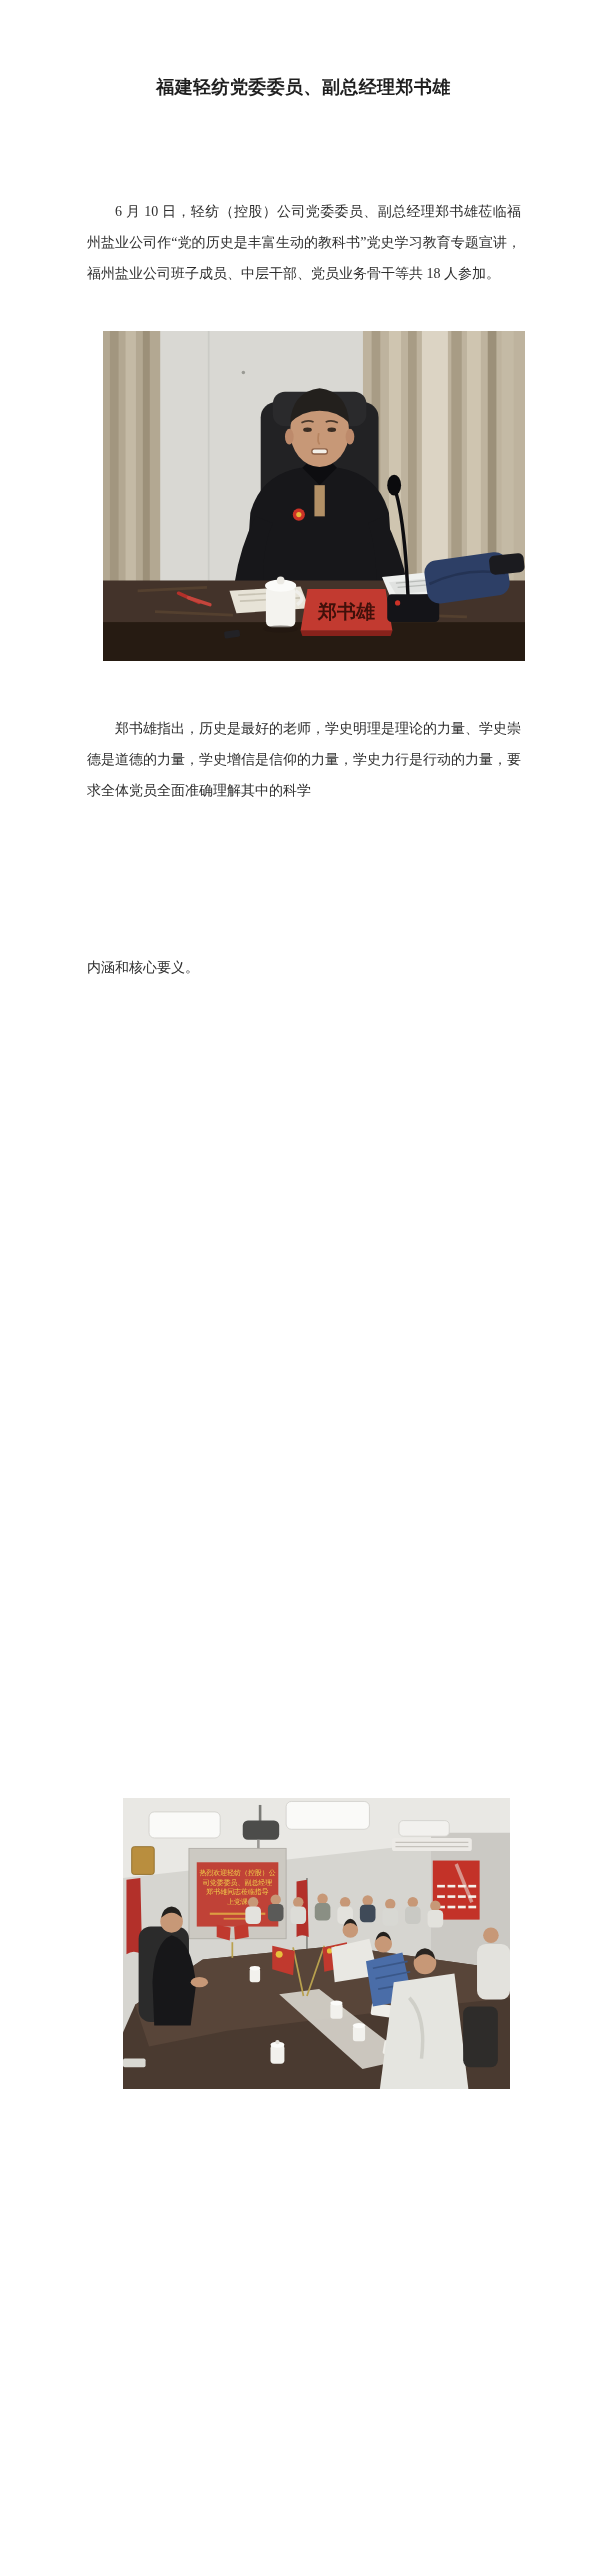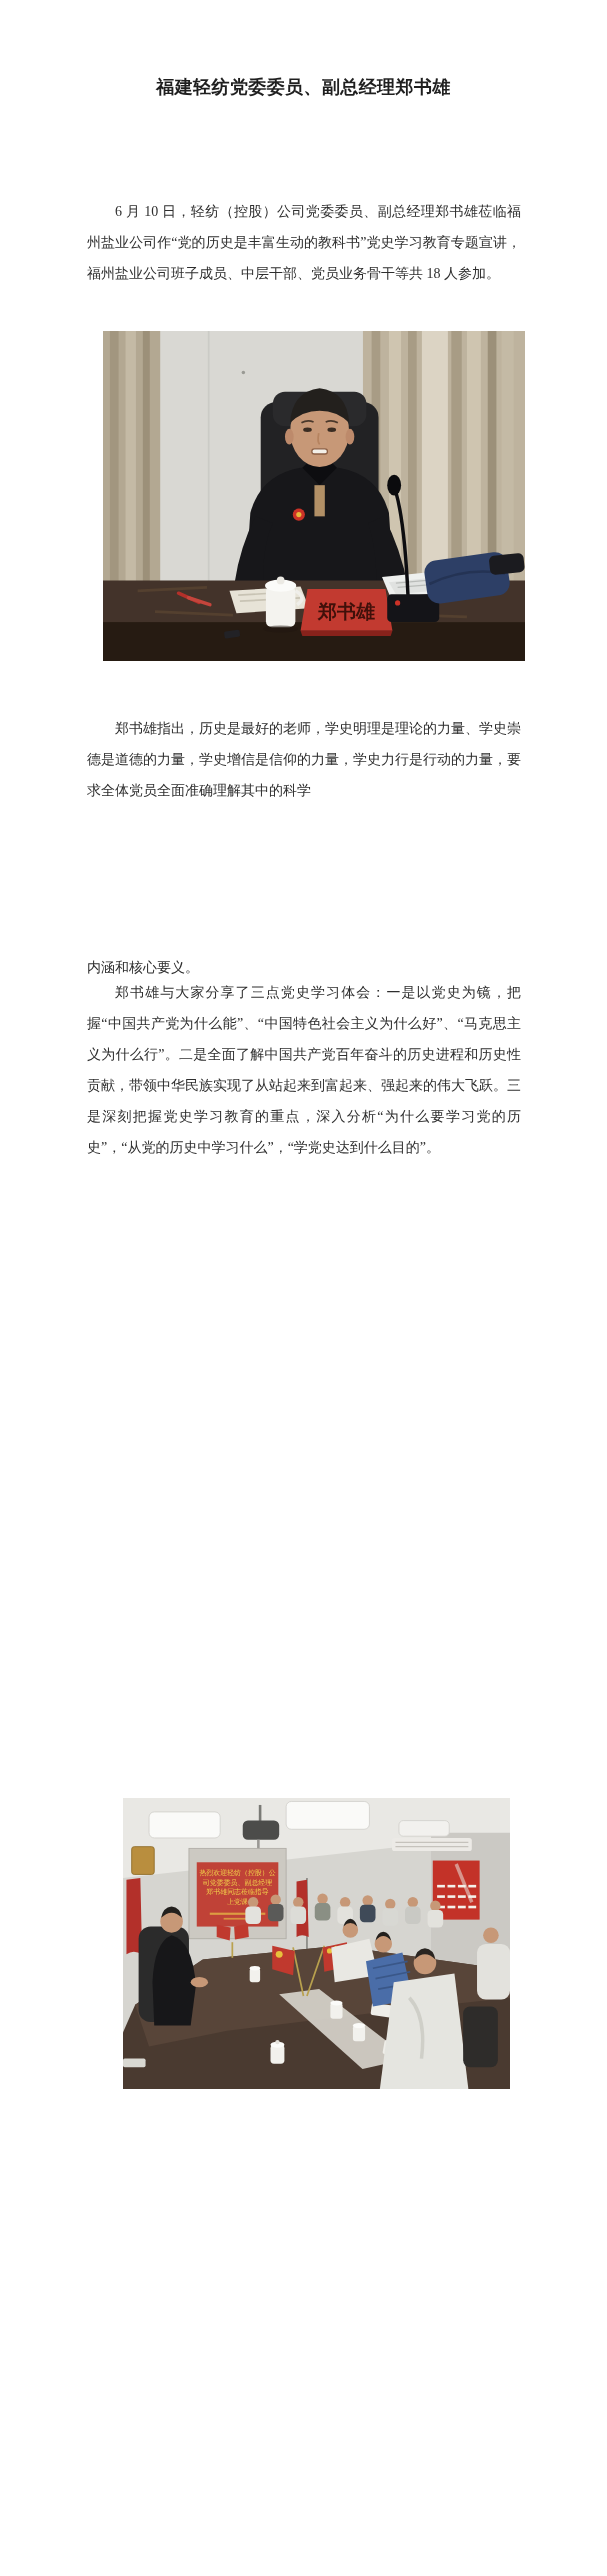--- a/index.html
+++ b/index.html
@@ -148,21 +148,20 @@
         <path d="M376 286 Q420 272 464 286" stroke="#243354" stroke-width="3" fill="none"></path>
       </g>
       <rect x="446" y="258" width="40" height="22" rx="6" fill="#1b1b1f" transform="rotate(-6 466 269)"></rect>
     </svg>
   </div>
 
   <p class="body-par indent" style="top:673px;margin-top:40px;">郑书雄指出，历史是最好的老师，学史明理是理论的力量、学史崇德是道德的力量，学史增信是信仰的力量，学史力行是行动的力量，要求全体党员全面准确理解其中的科学</p>
 
   <p class="body-par" style="top:912px;margin-top:40px;">内涵和核心要义。</p>
 
-  <p class="body-par indent" style="top:977px;">郑书雄与大家分享了三点党史学习体会：一是以党史为镜，把握“中国共产党为什么能”、“中国特色社会主义为什么好”、“马克思主义为什么行”。二是全面了解中国共产党百年奋斗的历史进程和历史性贡献，带领中华民族实现了从站起来到富起来、强起来的伟大飞跃。三是深刻把握党史学习教育的重点，深入分析“为什么要学习党的历史”，“从党的历史中学习什么”，“学党史达到什么目的”。</p>
 
 
   <div class="photo" id="photo-2">
     <svg viewBox="0 0 446 335" preserveAspectRatio="none">
 
       <rect x="0" y="0" width="446" height="335" fill="#d6d5d0"></rect>
       <polygon points="0,0 446,0 446,42 0,92" fill="#e9e8e4"></polygon>
       <rect x="355" y="40" width="91" height="180" fill="#cbc9c4"></rect>
       <polygon points="370,245 446,232 446,335 350,335" fill="#97958f"></polygon>
       <g>

